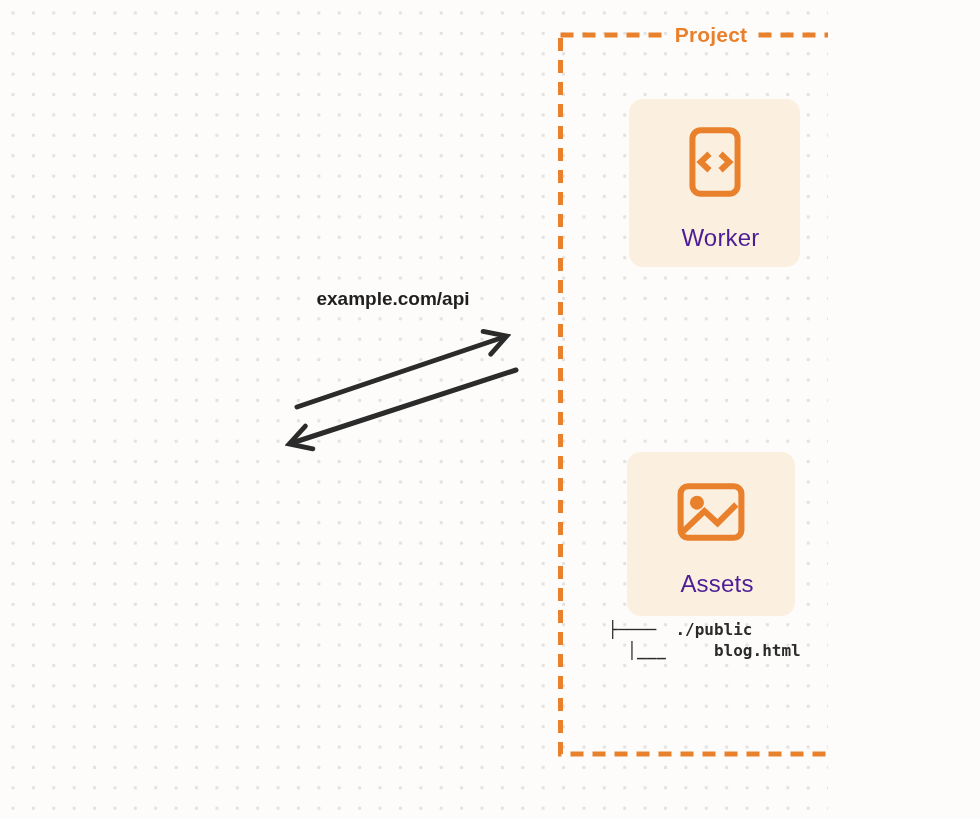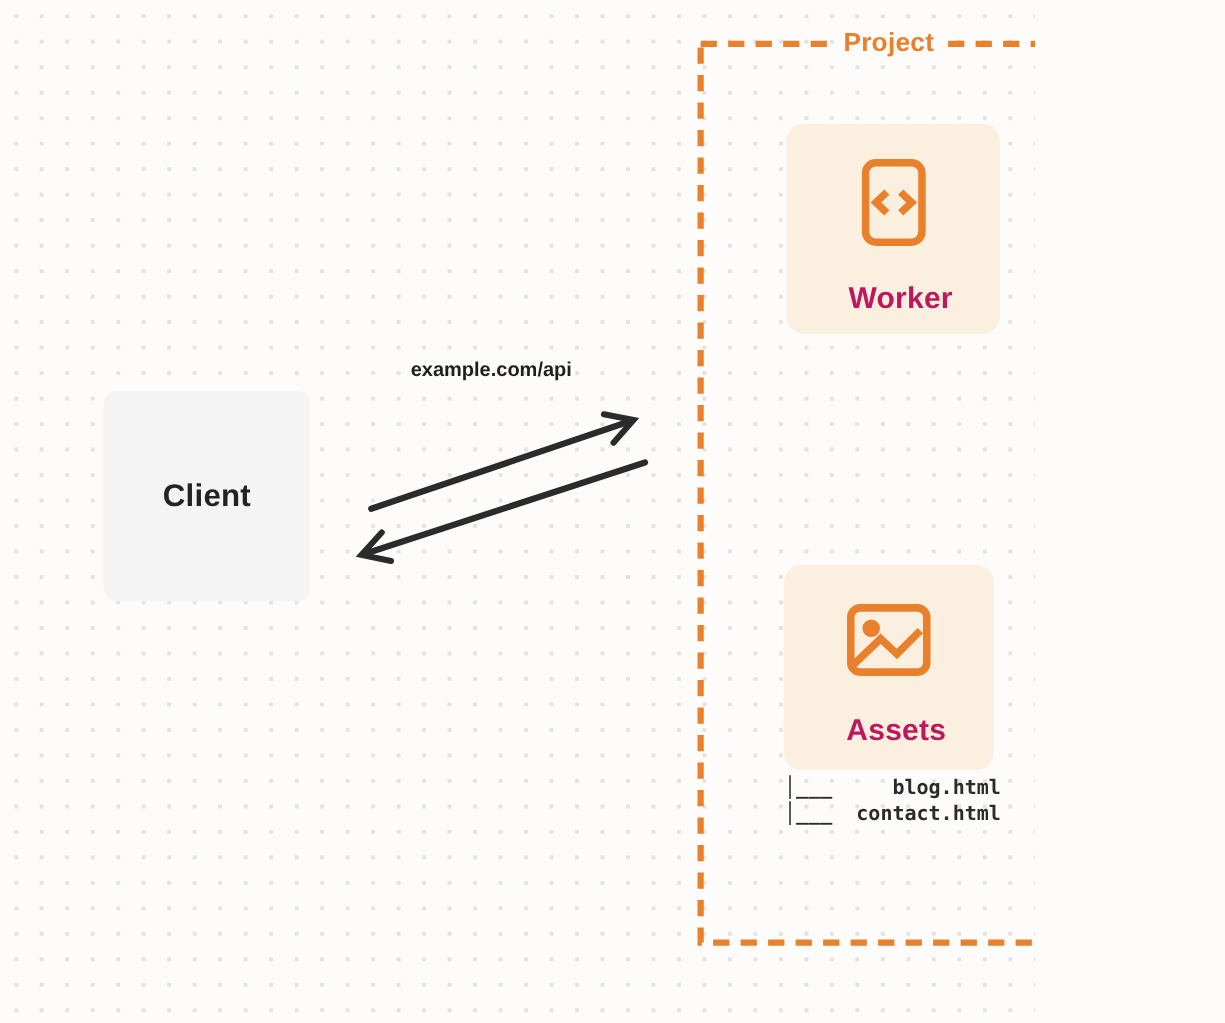--- a/index.html
+++ b/index.html
@@ -62,34 +62,34 @@
     flex-direction: column;
     align-items: center;
   }
   .node-card.worker { left: 629px; top: 99px; width: 171px; height: 168px; }
   .node-card.assets { left: 627px; top: 452px; width: 168px; height: 164px; text-align: right; }
   .node-card .icon-wrap { flex: 0 0 auto; }
   .node-card.worker .icon-wrap { margin-top: 28px; }
   .node-card.assets .icon-wrap { margin-top: 31px; }
   .node-label {
     font-size: 24px;
-    font-weight: 700;
-    color: #be185d;
+    font-weight: 400;
+    color: #4c1d95;
     line-height: 28px;
     letter-spacing: 0.2px;
     margin-left: 12px;
   }
   .node-card.worker .node-label { margin-top: 23px; }
   .node-card.assets .node-label { margin-top: 25px; }
   .url-label {
     position: absolute;
     left: 393px;
     top: 288px;
     transform: translateX(-50%);
-    font-size: 16px;
+    font-size: 19px;
     font-weight: 700;
     color: #1F1F1F;
     white-space: nowrap;
   }
   .file-tree {
     position: absolute;
     left: 608px;
     top: 619px;
     font-family: "DejaVu Sans Mono", "Liberation Mono", monospace;
     font-size: 16px;
@@ -115,23 +115,20 @@
 
     <rect x="560.5" y="35" width="301" height="719" fill="none" stroke="#E8802C" stroke-width="5" stroke-dasharray="13 9"></rect>
 
     <line x1="297" y1="407" x2="504" y2="337" stroke="#2B2B2B" stroke-width="5" stroke-linecap="round" marker-end="url(#arrowhead)"></line>
 
     <line x1="516" y1="370" x2="292" y2="443" stroke="#2B2B2B" stroke-width="5" stroke-linecap="round" marker-end="url(#arrowhead)"></line>
   </svg>
 
   <div class="project-label">Project</div>
 
-  <div class="client-node">
-    <span class="big-label">Client</span>
-  </div>
 
   <div class="url-label">example.com/api</div>
 
   <div class="node-card worker">
     <span class="icon-wrap">
       <svg width="52" height="70" viewBox="0 0 56 76" xmlns="http://www.w3.org/2000/svg">
         <rect x="3.5" y="3.5" width="49" height="69" rx="9" fill="none" stroke="#E8802C" stroke-width="6.5"></rect>
         <path d="M22,29 L12.5,38 L22,47" fill="none" stroke="#E8802C" stroke-width="6.5" stroke-linecap="butt" stroke-linejoin="miter"></path>
         <path d="M34,29 L43.5,38 L34,47" fill="none" stroke="#E8802C" stroke-width="6.5" stroke-linecap="butt" stroke-linejoin="miter"></path>
       </svg>
@@ -144,17 +141,17 @@
       <svg width="68" height="58" viewBox="0 0 72 62" xmlns="http://www.w3.org/2000/svg">
         <rect x="3.5" y="3.5" width="65" height="55" rx="8" fill="none" stroke="#E8802C" stroke-width="6.5"></rect>
         <circle cx="21" cy="21" r="7.5" fill="#E8802C"></circle>
         <polyline points="6,52 29,30 43,43 63,23" fill="none" stroke="#E8802C" stroke-width="6.5" stroke-linecap="butt" stroke-linejoin="miter"></polyline>
       </svg>
     </span>
     <div class="node-label">Assets</div>
   </div>
 
   <div class="file-tree">
+    <div class="tree-line">├────  ./public</div>
     <div class="tree-line">  │___     blog.html</div>
-    <div class="tree-line">  │___  contact.html</div>
   </div>
 
 </div>
 
 </body></html>

